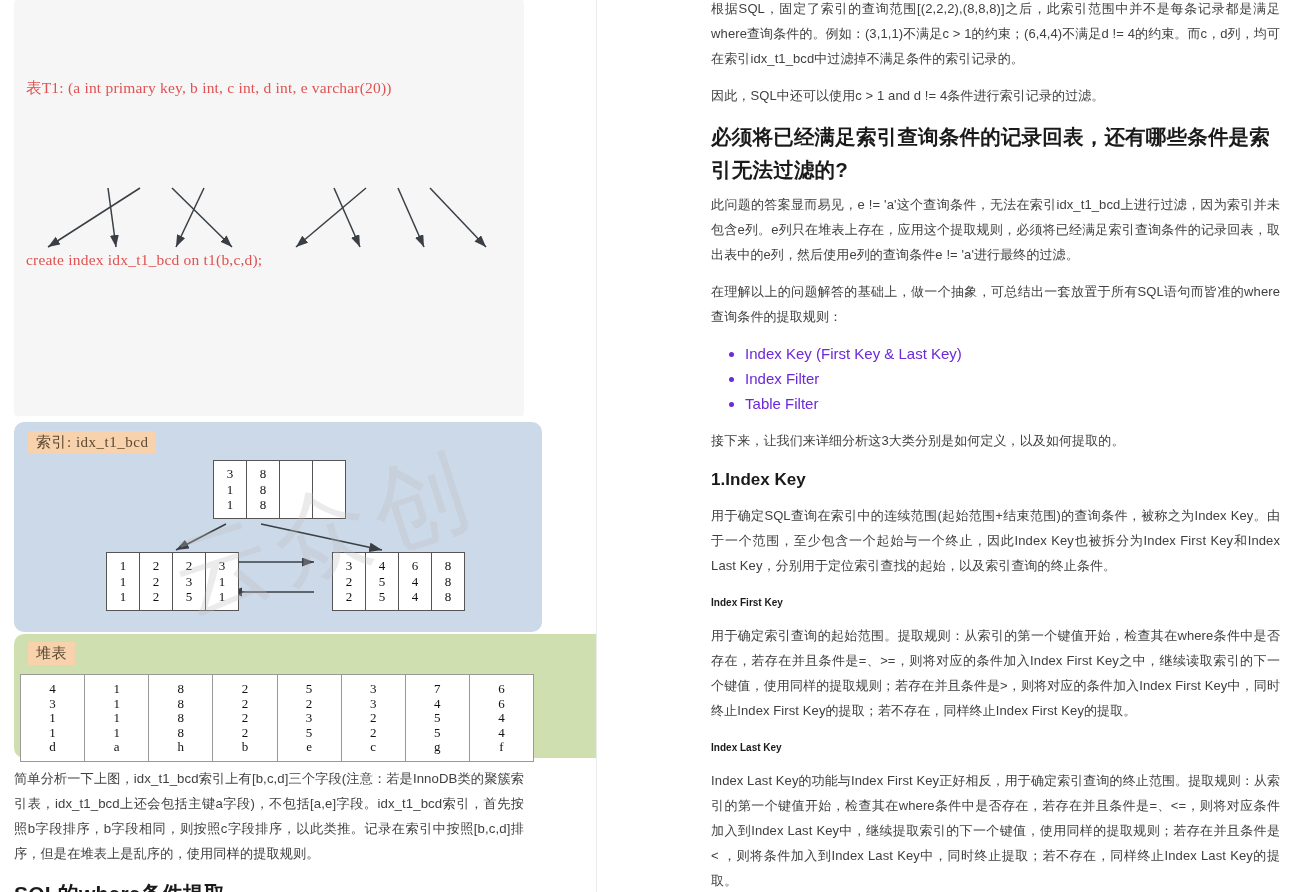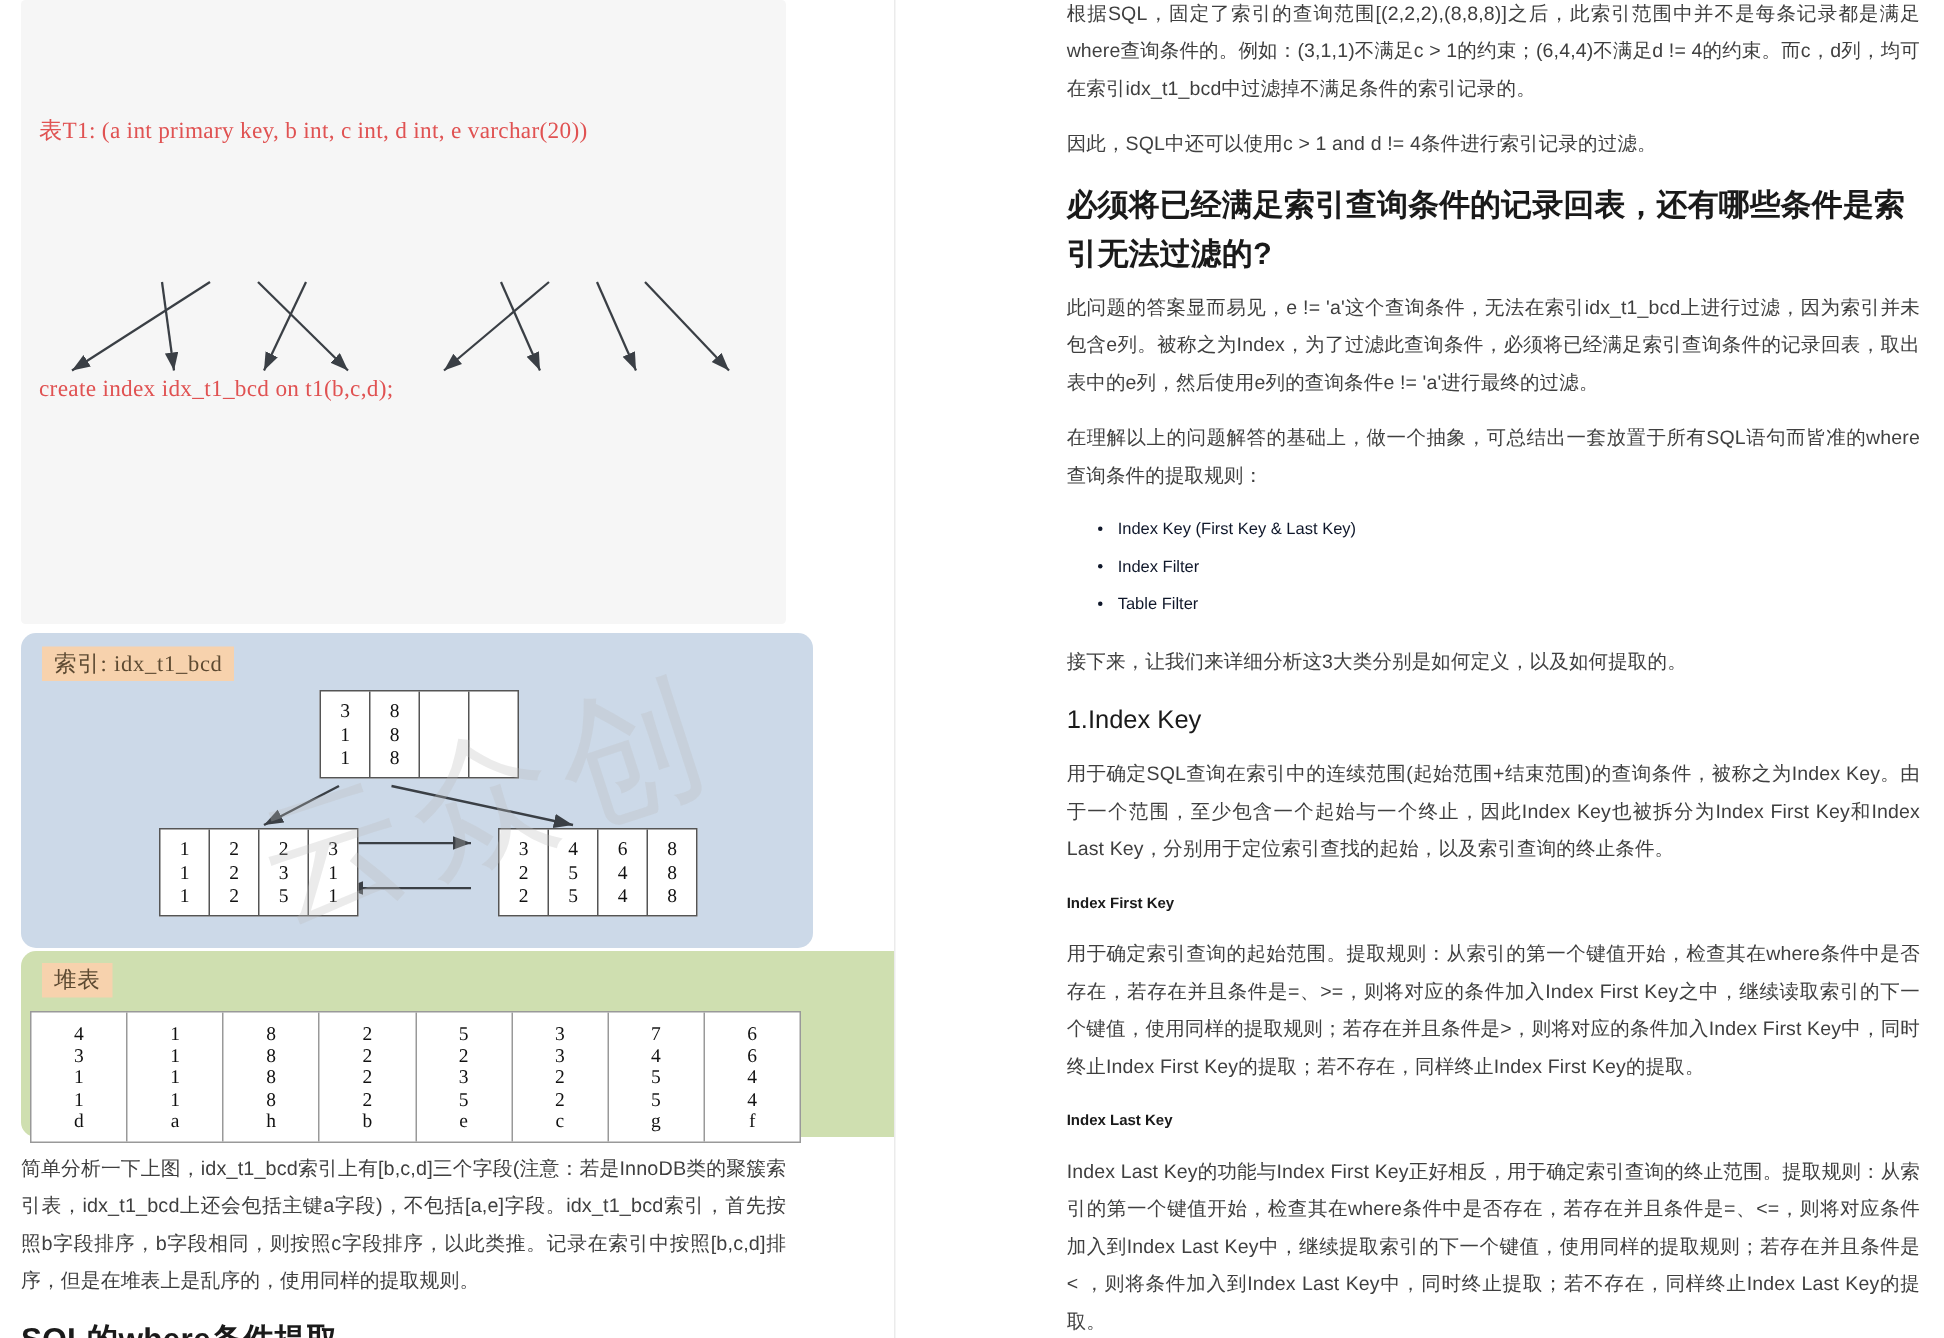--- a/index.html
+++ b/index.html
@@ -64,24 +64,24 @@
     font-size:13.2px;line-height:25px;color:#3f3f3f;margin:0 0 12px 0;
     text-align:justify;letter-spacing:.1px;
   }
   .col-right p.body{font-size:13px;line-height:25px;}
   h2.sec{
     font-size:21px;font-weight:bold;color:#1a1a1a;margin:6px 0 6px 0;
     padding-bottom:7px;border-bottom:1px solid #eeeeee;line-height:32px;
     letter-spacing:.2px;
   }
   h2.sec.nb{border-bottom:none;padding-bottom:0;}
-  h3.sub{font-size:17px;font-weight:normal;color:#1a1a1a;margin:14px 0 10px 0;line-height:26px;}
+  h3.sub{font-size:17px;font-weight:bold;color:#1a1a1a;margin:14px 0 10px 0;line-height:26px;}
   h4.subsub{font-size:10px;font-weight:bold;color:#1a1a1a;margin:14px 0 9px 0;line-height:22px;}
   ul.bullets{margin:2px 0 12px 0;padding-left:34px;}
-  ul.bullets li{font-size:11px;line-height:25px;color:#0f172a;list-style:disc;}
+  ul.bullets li{font-size:15px;line-height:25px;color:#6d28d9;list-style:disc;}
 
   
   .wm{position:absolute;color:rgba(190,190,190,.30);pointer-events:none;
       font-family:"Liberation Serif","DejaVu Serif",serif;user-select:none;}
   .wm1{left:170px;top:470px;font-size:96px;transform:rotate(-18deg);letter-spacing:8px;}
 </style>
 </head>
 <body>
 
 <div class="page">
@@ -273,21 +273,21 @@
     <div class="wm wm1">云众创</div>
   </div>
 
   <div class="col col-right">
 
     <p class="body" style="margin-top:-4px;">根据SQL，固定了索引的查询范围[(2,2,2),(8,8,8)]之后，此索引范围中并不是每条记录都是满足where查询条件的。例如：(3,1,1)不满足c &gt; 1的约束；(6,4,4)不满足d != 4的约束。而c，d列，均可在索引idx_t1_bcd中过滤掉不满足条件的索引记录的。</p>
     <p class="body">因此，SQL中还可以使用c &gt; 1 and d != 4条件进行索引记录的过滤。</p>
 
     <h2 class="sec nb" style="font-size:20.5px;line-height:33px;margin-top:12px;">必须将已经满足索引查询条件的记录回表，还有哪些条件是索引无法过滤的?</h2>
 
-    <p class="body">此问题的答案显而易见，e != 'a'这个查询条件，无法在索引idx_t1_bcd上进行过滤，因为索引并未包含e列。被称之为Index，为了过滤此查询条件，必须将已经满足索引查询条件的记录回表，取出表中的e列，然后使用e列的查询条件e != 'a'进行最终的过滤。</p>
+    <p class="body">此问题的答案显而易见，e != 'a'这个查询条件，无法在索引idx_t1_bcd上进行过滤，因为索引并未包含e列。e列只在堆表上存在，应用这个提取规则，必须将已经满足索引查询条件的记录回表，取出表中的e列，然后使用e列的查询条件e != 'a'进行最终的过滤。</p>
     <p class="body">在理解以上的问题解答的基础上，做一个抽象，可总结出一套放置于所有SQL语句而皆准的where查询条件的提取规则：</p>
 
 
     <ul class="bullets">
       <li>Index Key (First Key &amp; Last Key)</li>
       <li>Index Filter</li>
       <li>Table Filter</li>
     </ul>
 
     <p class="body">接下来，让我们来详细分析这3大类分别是如何定义，以及如何提取的。</p>

